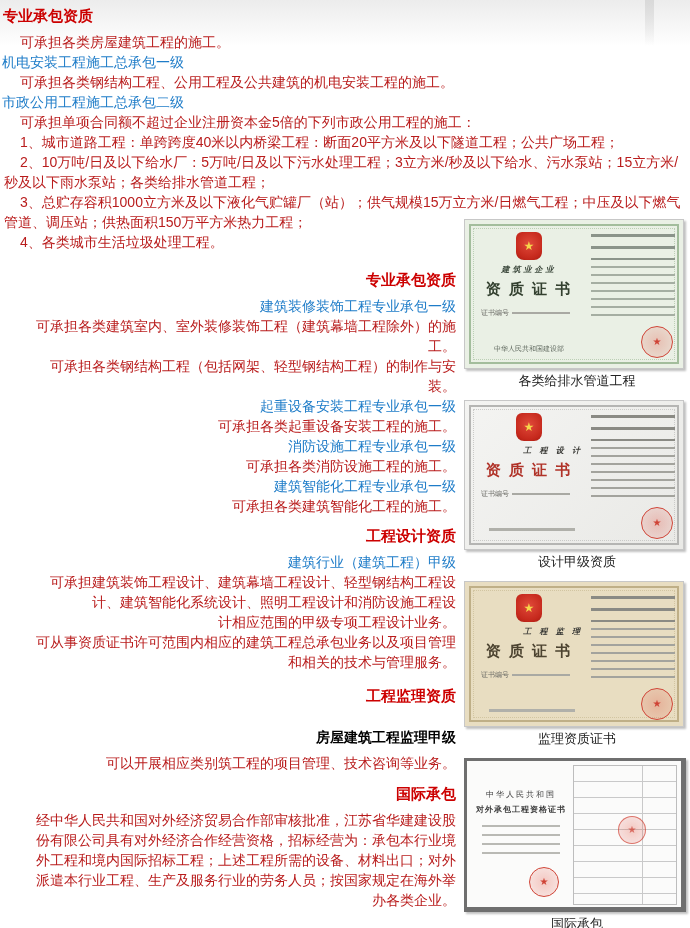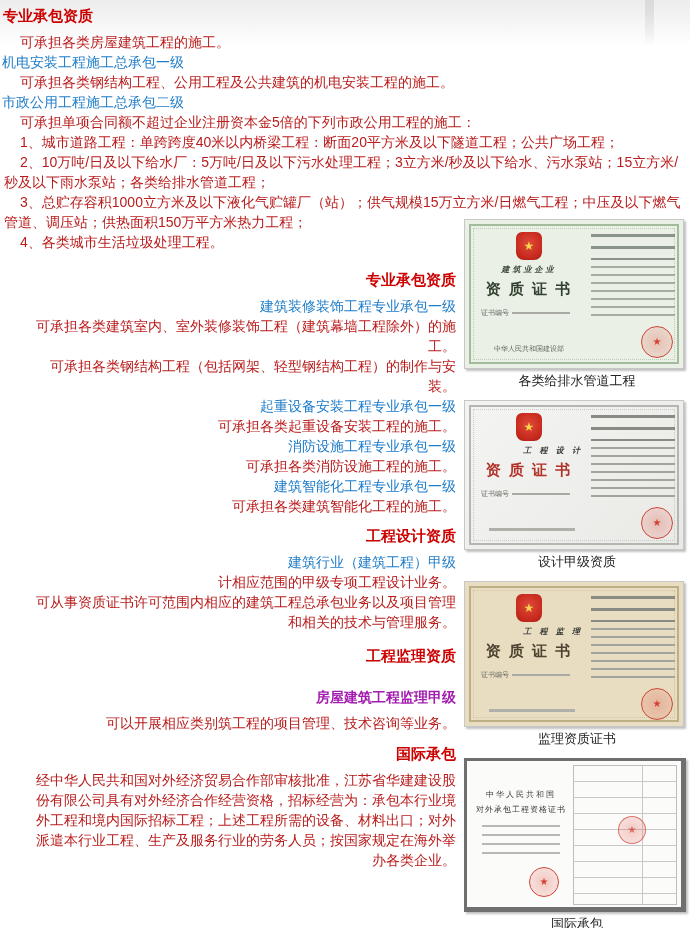--- a/index.html
+++ b/index.html
@@ -10,21 +10,21 @@
     font-size:14px;color:#333;
   }
   .top-gradient{position:absolute;top:0;left:0;width:690px;height:46px;
     background:linear-gradient(#ececec,rgba(255,255,255,0));pointer-events:none;}
   .top-rule{position:absolute;top:0;left:645px;width:9px;height:46px;
     background:linear-gradient(#d9d9d9,rgba(217,217,217,0));pointer-events:none;}
 
   
   .content{position:relative;padding-top:6px;}
   .sec-heading{margin:0 0 6px 3px;font-size:15px;line-height:20px;font-weight:bold;color:#cc0000;}
-  .sub-heading{margin:21px 0 6px 3px;font-size:14px;line-height:20px;font-weight:bold;color:#a21caf;}
+  .sub-heading{margin:21px 0 6px 3px;font-size:14px;line-height:20px;font-weight:bold;color:#000000;}
   section{margin:0;}
   .sec-specialty{margin-top:18px;}
   .sec-design{margin-top:10px;}
   .sec-supervision{margin-top:14px;}
   .sec-international{margin-top:11px;}
   .narrow{width:456px;text-align:right;}
   .link{margin:0 0 0 2px;line-height:20px;color:#1e7cc8;cursor:pointer;}
   .desc{margin:0 0 0 4px;text-indent:16px;line-height:20px;color:#b91c1c;}
   .narrow .desc{margin-left:25px;text-indent:0;}
 
@@ -80,21 +80,21 @@
 
   
   .cert4{background:#fbfbfa;border:3px solid #6f6f6f;border-right-width:5px;border-bottom-width:5px;
     width:214px;height:146px;}
   .page-left{position:absolute;top:6px;left:6px;width:96px;height:134px;text-align:center;}
   .page-right{position:absolute;top:4px;left:106px;width:102px;height:138px;border:1px solid #bdbdbd;
     background:
       repeating-linear-gradient(to bottom,rgba(0,0,0,0) 0 15px,#c9c9c9 15px 16px);}
   .page-right .col-line{position:absolute;top:0;bottom:0;left:68px;width:1px;background:#c9c9c9;}
   .cert4-title1{margin-top:22px;font-size:8px;font-weight:normal;letter-spacing:2px;color:#3c3c3c;white-space:nowrap;}
-  .cert4-title2{margin-top:4px;font-size:8px;font-weight:normal;letter-spacing:1px;color:#3c3c3c;white-space:nowrap;}
+  .cert4-title2{margin-top:4px;font-size:8px;font-weight:bold;letter-spacing:1px;color:#3c3c3c;white-space:nowrap;}
   .cert4-lines{margin:10px auto 0 auto;width:78px;height:30px;
     background:repeating-linear-gradient(to bottom,#b9b9b4 0 2px,rgba(0,0,0,0) 2px 9px);}
   .seal-c4a{left:56px;bottom:4px;width:28px;height:28px;}
   .seal-c4b{left:44px;top:50px;width:26px;height:26px;border-color:rgba(208,69,56,0.7);}
   .seal-c4b .seal-star{opacity:.7;}
 </style>
 </head>
 <body>
 
 <div class="top-gradient"></div>
@@ -124,20 +124,21 @@
     <p class="desc">可承担各类起重设备安装工程的施工。</p>
     <p class="link">消防设施工程专业承包一级</p>
     <p class="desc">可承担各类消防设施工程的施工。</p>
     <p class="link">建筑智能化工程专业承包一级</p>
     <p class="desc">可承担各类建筑智能化工程的施工。</p>
   </section>
 
   <section class="sec-design narrow">
     <h3 class="sec-heading">工程设计资质</h3>
     <p class="link">建筑行业（建筑工程）甲级</p>
+    <p class="desc">可承担建筑装饰工程设计、建筑幕墙工程设计、轻型钢结构工程设计、建筑智能化系统设计、照明工程设计和消防设施工程设</p>
     <p class="desc">计相应范围的甲级专项工程设计业务。</p>
     <p class="desc">可从事资质证书许可范围内相应的建筑工程总承包业务以及项目管理和相关的技术与管理服务。</p>
   </section>
 
   <section class="sec-supervision narrow">
     <h3 class="sec-heading">工程监理资质</h3>
     <h4 class="sub-heading">房屋建筑工程监理甲级</h4>
     <p class="desc">可以开展相应类别筑工程的项目管理、技术咨询等业务。</p>
   </section>
 

